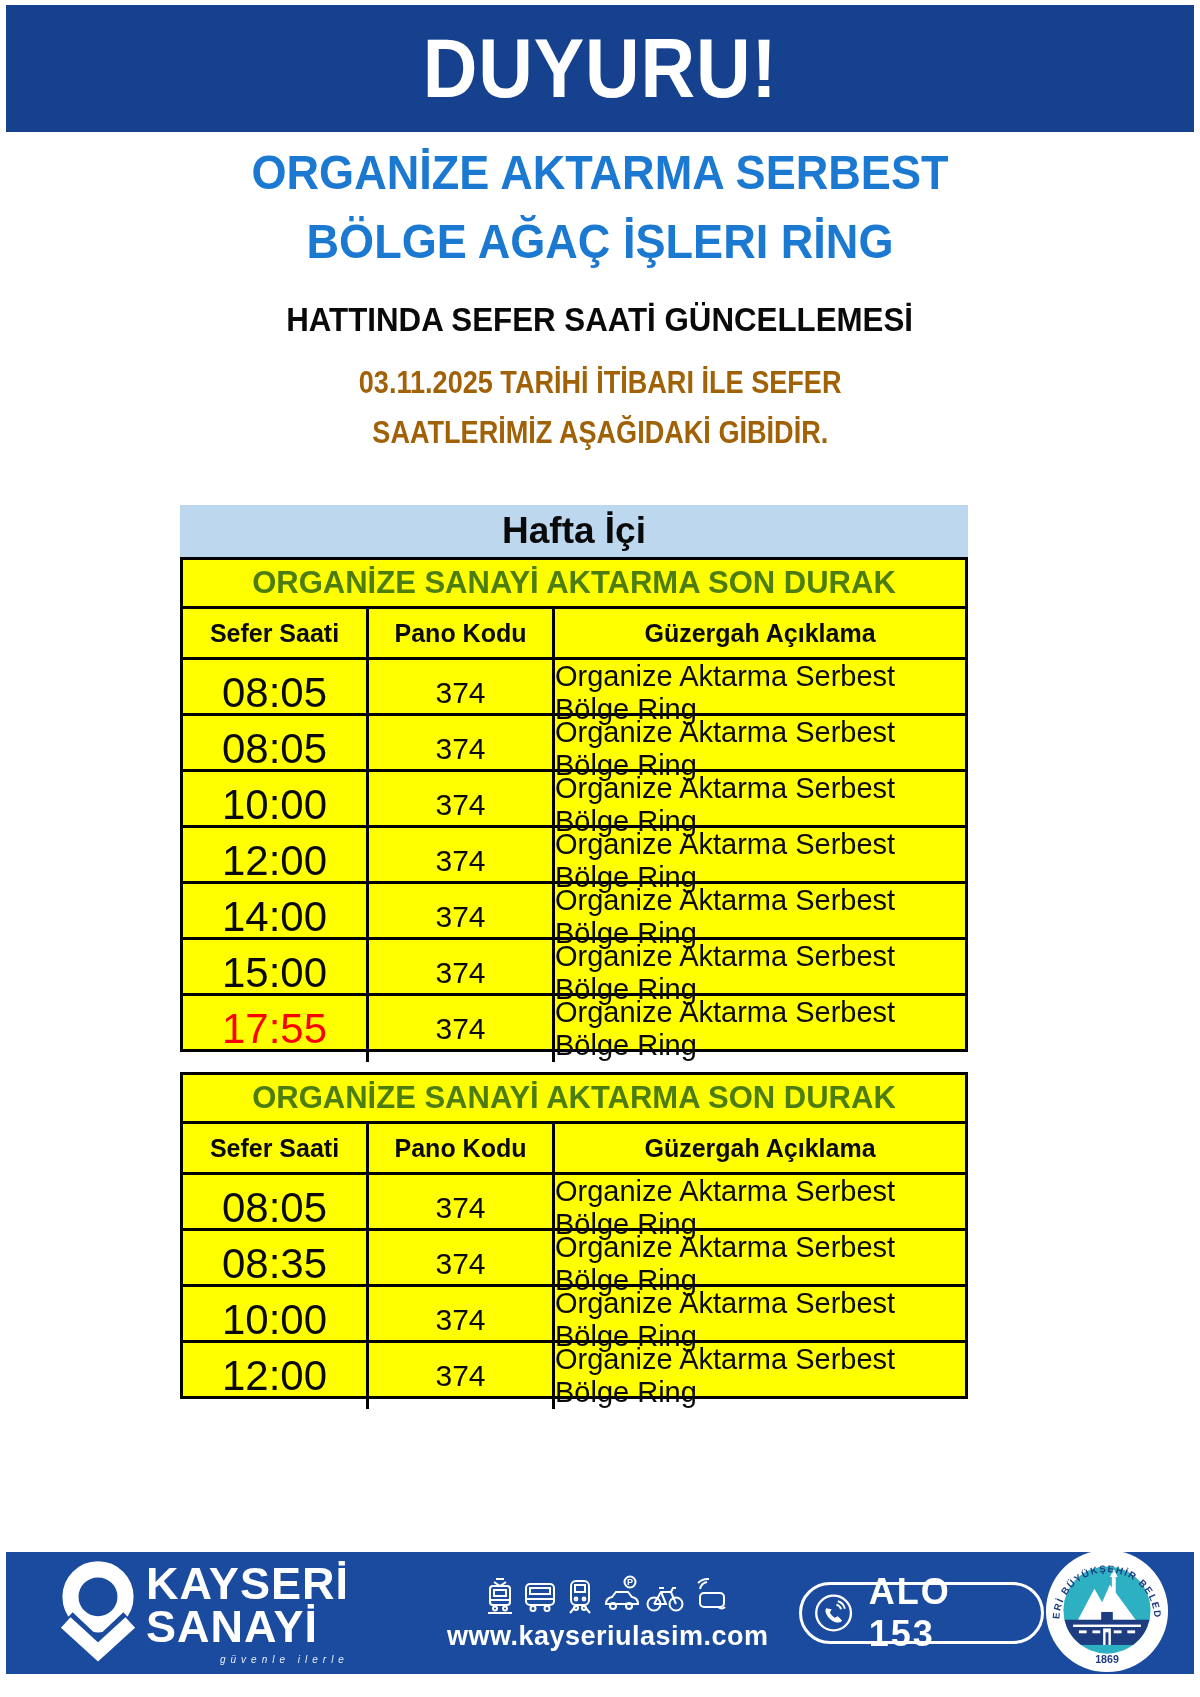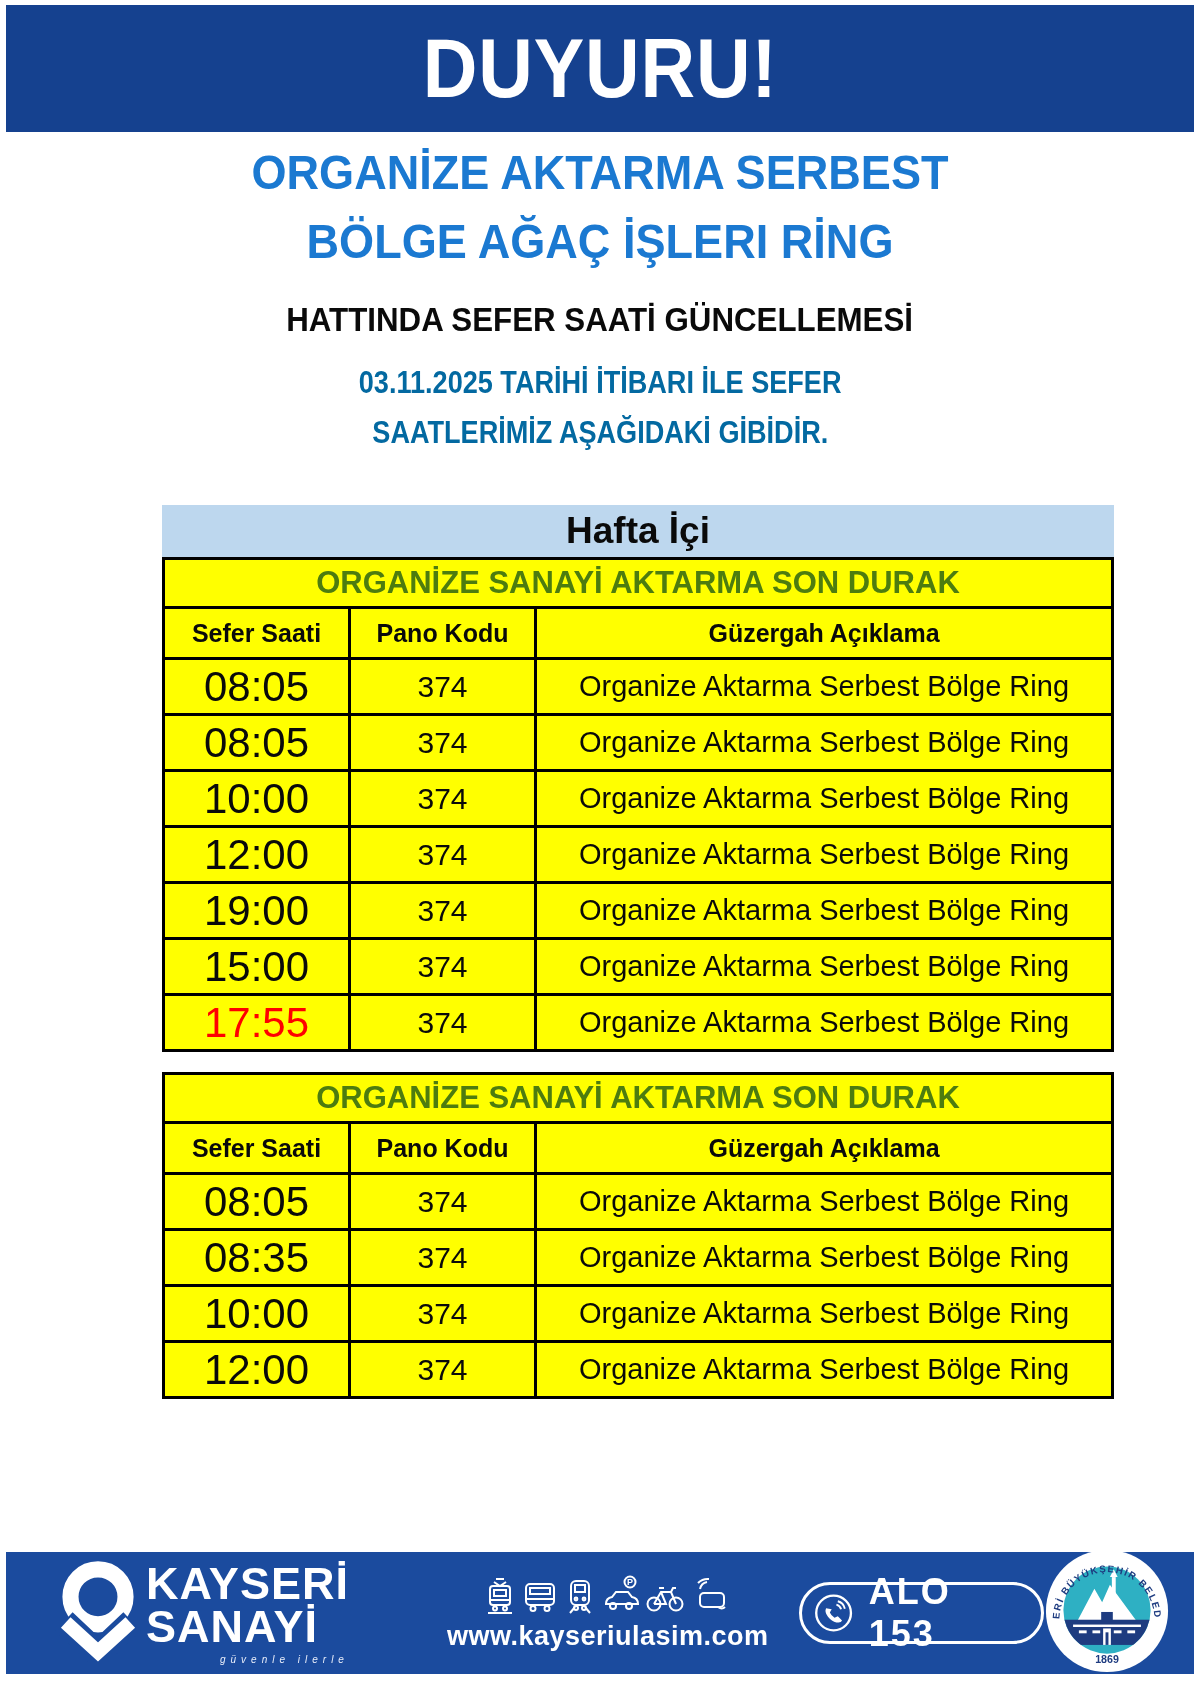--- a/index.html
+++ b/index.html
@@ -17,26 +17,26 @@
                  display:inline-block;transform:scaleX(0.9);}
 
   
   .title{position:absolute;top:138px;left:0;width:100%;text-align:center;color:var(--title-blue);
          font-weight:bold;font-size:49px;line-height:69px;}
   .title .ln{display:block;transform:scaleX(0.92);}
 
   .sub1{position:absolute;top:300px;left:0;width:100%;text-align:center;color:#0a0a0a;
         font-weight:bold;font-size:34px;}
   .sub1 span,.dates span{display:inline-block;transform:scaleX(0.92);}
-  .dates{position:absolute;top:357px;left:0;width:100%;text-align:center;color:#0369a1;
+  .dates{position:absolute;top:357px;left:0;width:100%;text-align:center;color:#a16207;
          font-weight:bold;font-size:32px;line-height:50px;}
   .dates .ln{display:block;}
 
   
-  .sched{position:absolute;left:162px;width:952px;}
+  .sched{position:absolute;left:180px;width:788px;}
   .day-band{height:52px;background:var(--band-blue);display:flex;align-items:center;justify-content:center;
             font-size:37px;font-weight:bold;color:#0a0a0a;}
   .tbl{border:3px solid var(--ink);background:var(--tbl-yellow);}
   .section-row{height:46px;border-bottom:3px solid var(--ink);display:flex;align-items:center;
                justify-content:center;font-size:31px;font-weight:bold;color:#4d7c0f;}
   .cols{display:grid;grid-template-columns:186px 186px 1fr;}
   .cols > div{border-right:3px solid var(--ink);display:flex;align-items:center;justify-content:center;
               color:#0a0a0a;}
   .cols > div:last-child{border-right:none;}
   .hdr{height:48px;border-bottom:3px solid var(--ink);font-weight:bold;font-size:25px;}
@@ -111,21 +111,21 @@
             <div class="cell-time">10:00</div>
             <div class="cell-code">374</div>
             <div class="cell-route">Organize Aktarma Serbest Bölge Ring</div>
           </div>
           <div class="cols row">
             <div class="cell-time">12:00</div>
             <div class="cell-code">374</div>
             <div class="cell-route">Organize Aktarma Serbest Bölge Ring</div>
           </div>
           <div class="cols row">
-            <div class="cell-time">19:00</div>
+            <div class="cell-time">14:00</div>
             <div class="cell-code">374</div>
             <div class="cell-route">Organize Aktarma Serbest Bölge Ring</div>
           </div>
           <div class="cols row">
             <div class="cell-time">15:00</div>
             <div class="cell-code">374</div>
             <div class="cell-route">Organize Aktarma Serbest Bölge Ring</div>
           </div>
           <div class="cols row">
             <div class="cell-time hl">17:55</div>

